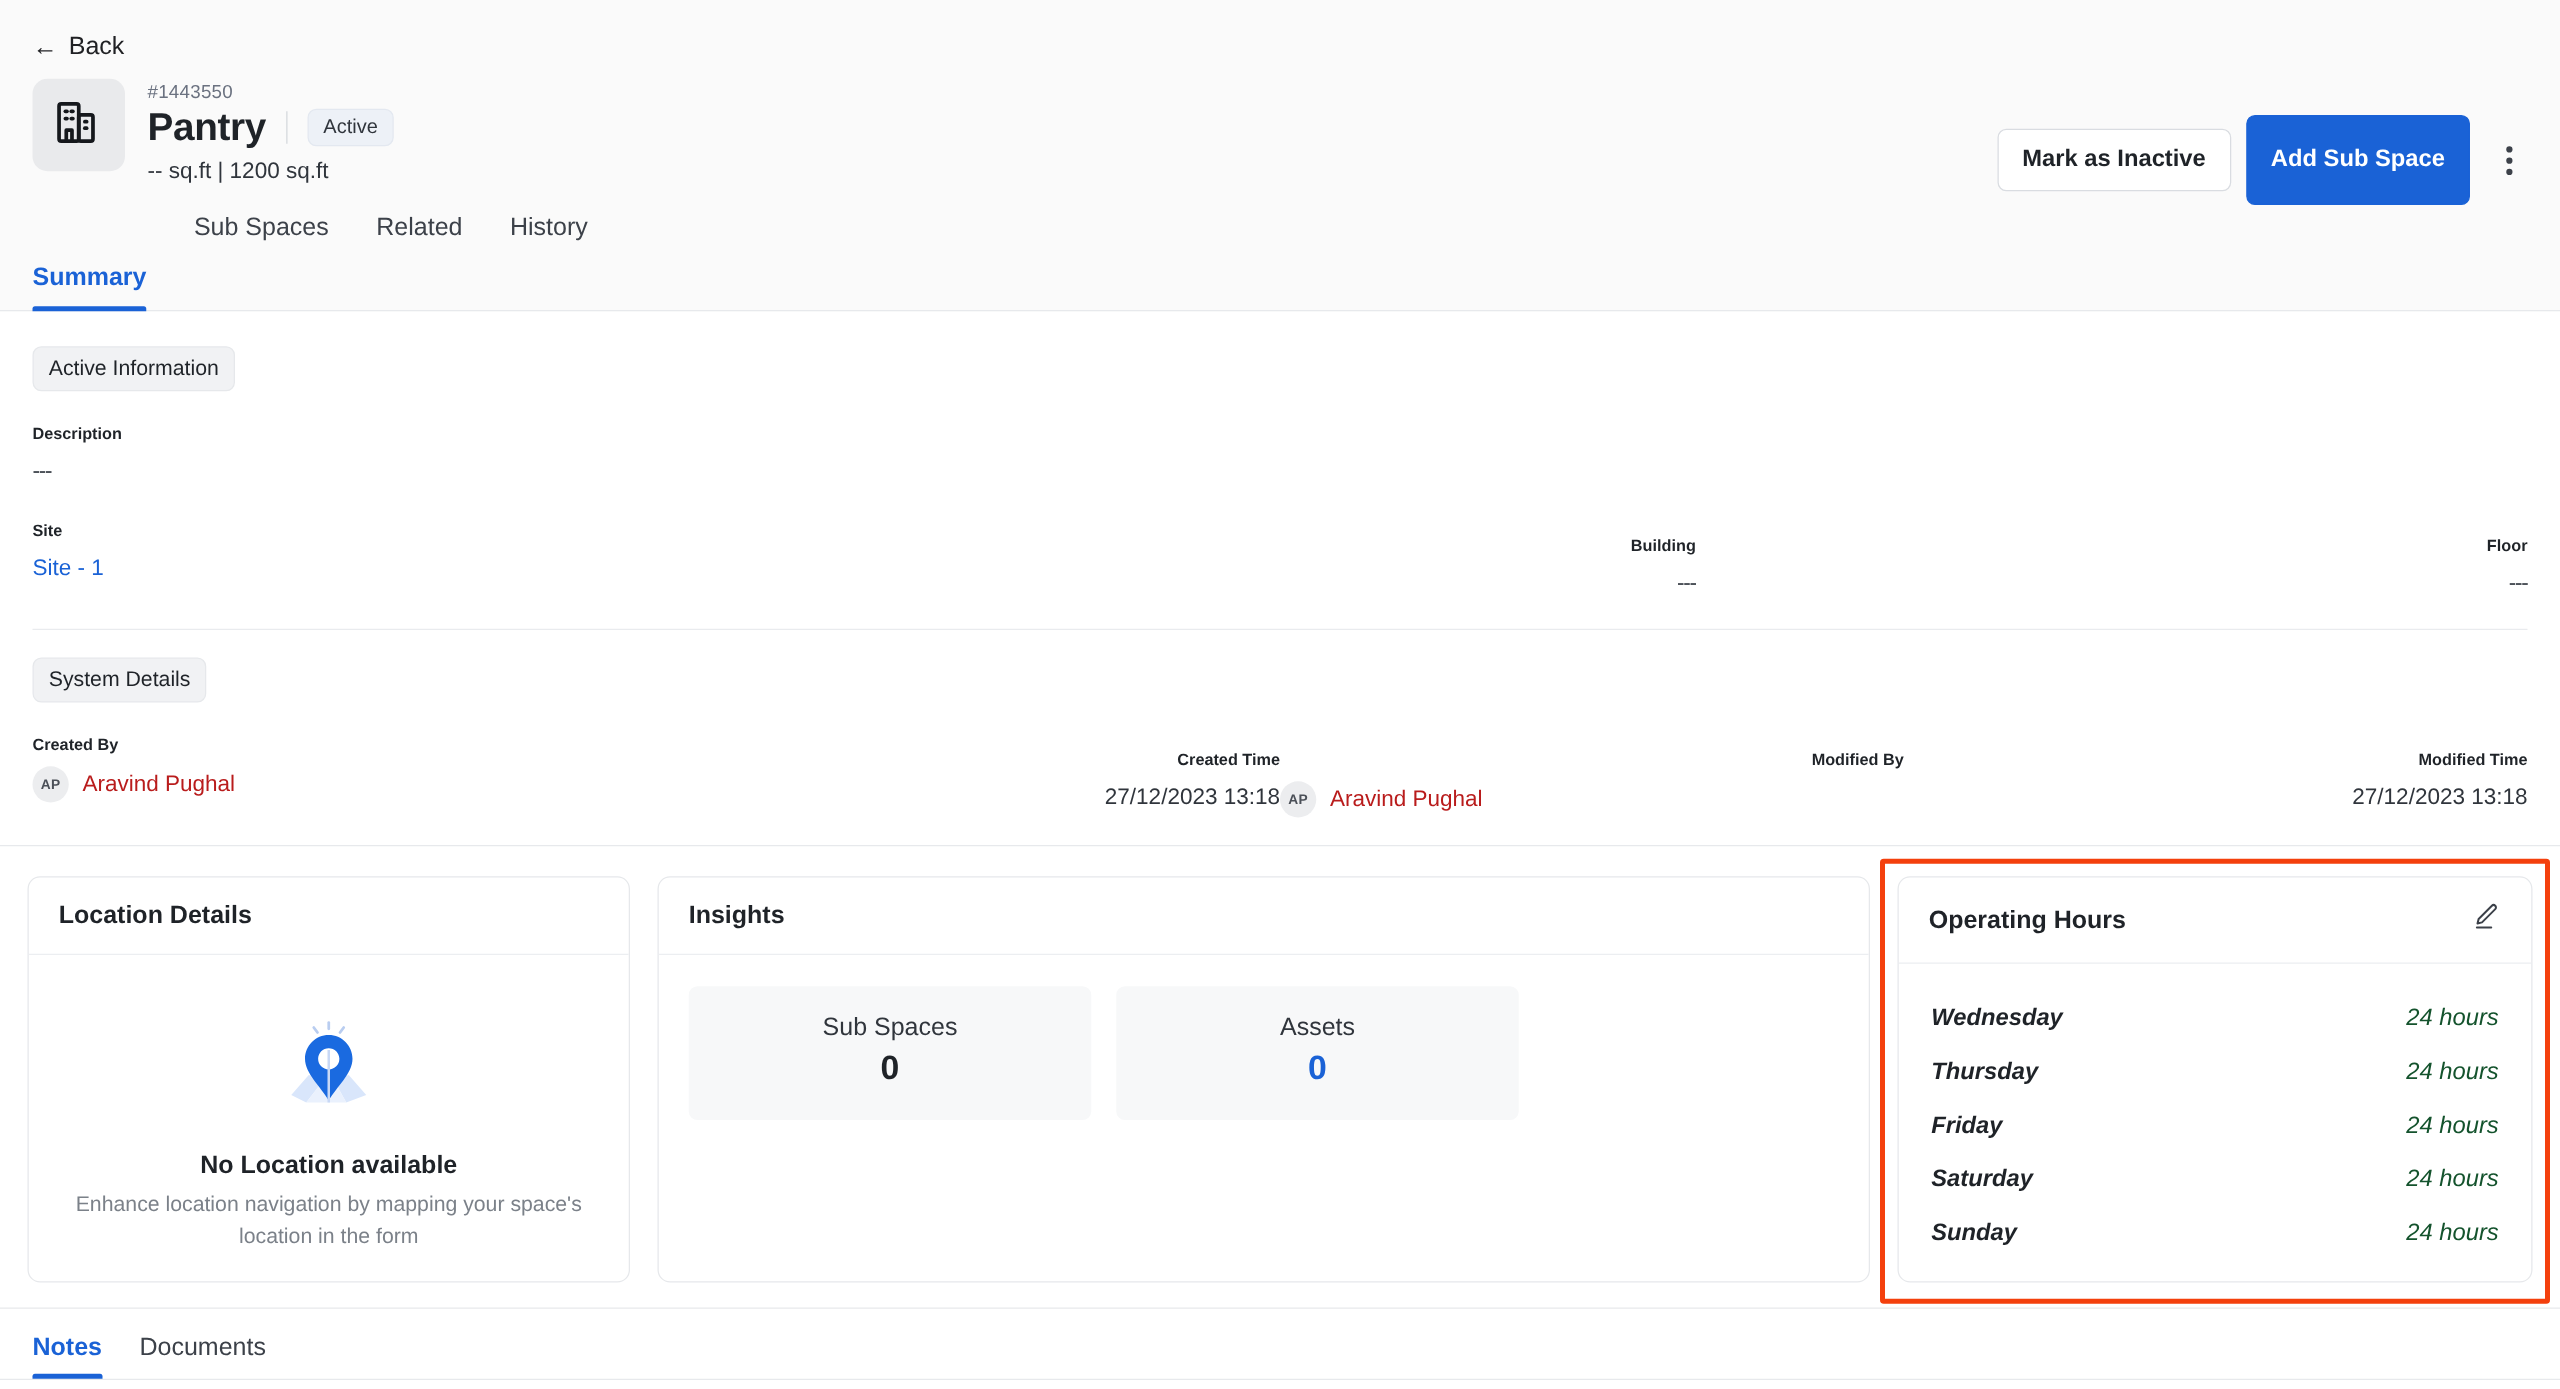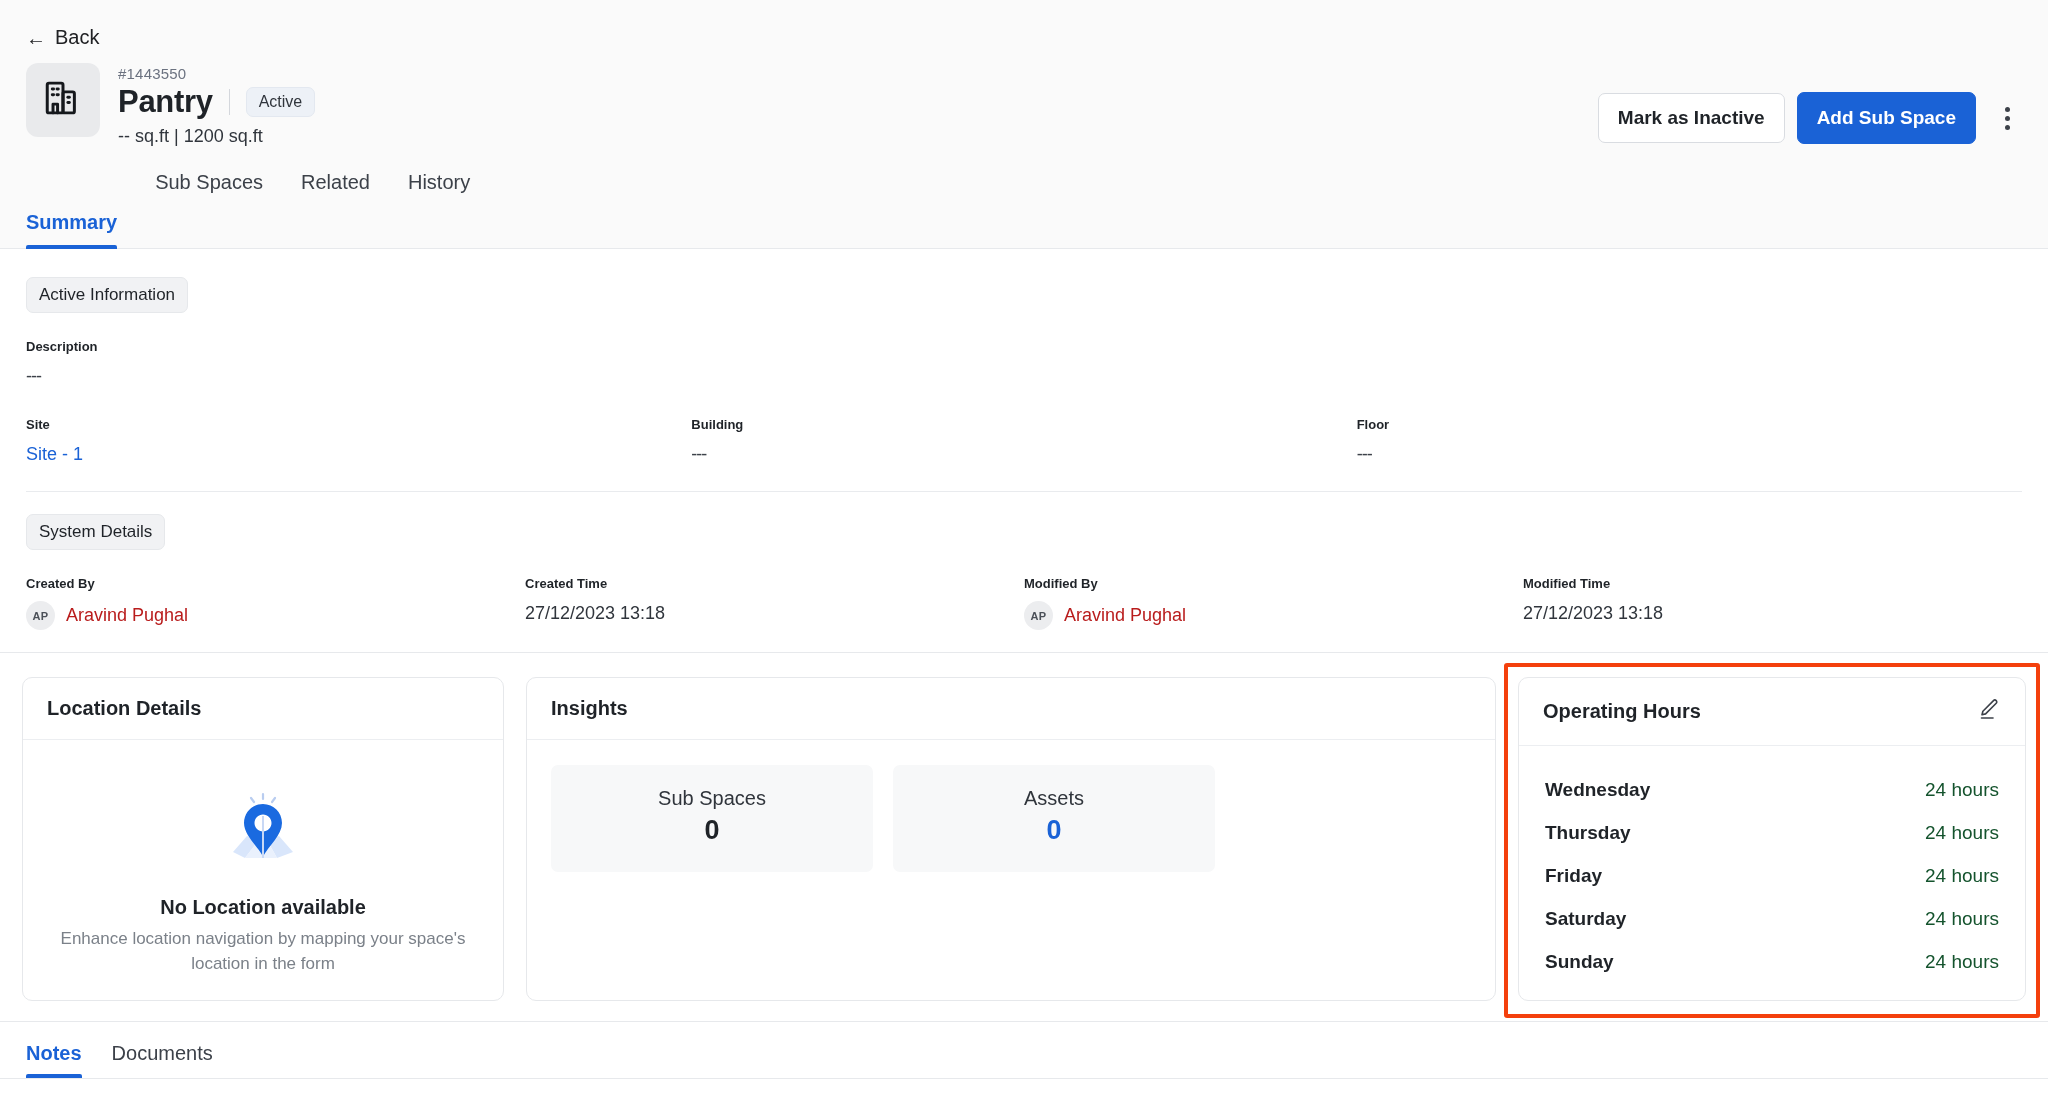--- a/index.html
+++ b/index.html
@@ -57,21 +57,21 @@
     font-family: "Liberation Sans", sans-serif;
     font-size: 19px; font-weight: 700;
     border-radius: 7px; cursor: pointer; white-space: nowrap;
   }
   .btn-secondary {
     background: #ffffff; color: #1f2328;
     border: 1px solid #d9dce1; padding: 13px 19px; margin-left: 32px;
   }
   .btn-primary {
     background: #1a62d6; color: #ffffff;
-    border: 1px solid #1a62d6; padding: 14px 19px;
+    border: 1px solid #1a62d6; padding: 24px 19px;
   }
   .kebab {
     width: 30px; height: 42px; display: flex; flex-direction: column;
     align-items: center; justify-content: center; gap: 4px; cursor: pointer;
     margin-left: 4px;
   }
   .kebab i { width: 5px; height: 5px; border-radius: 50%; background: #3c4149; display: block; }
 
   
   .tabbar { display: flex; gap: 38px; padding: 24px 0 0 26px; background: #fafafa; }
@@ -89,21 +89,21 @@
   .detail-panel { padding: 28px 26px 22px 26px; border-bottom: 1px solid #e7e9ec; }
   .section-chip {
     display: inline-block; background: #f1f2f4; color: #1f2328;
     font-size: 17px; padding: 7px 12px; border-radius: 7px;
     border: 1px solid #e6e8eb; margin-bottom: 26px;
   }
   .field-label { font-size: 13px; font-weight: 700; color: #1f2328; }
   .field-value { font-size: 18px; color: #30353c; margin-top: 12px; }
   .field-value.muted { color: #3c4149; letter-spacing: -1px; }
   .field-link { font-size: 18px; color: #1a62d6; margin-top: 12px; cursor: pointer; }
-  .field-block + .field-block { margin-top: 0; }
+  .field-block + .field-block { margin-top: 12px; text-align: right; }
 
   .grid-3 { display: grid; grid-template-columns: 1fr 1fr 1fr; }
   .grid-4 { display: grid; grid-template-columns: 1fr 1fr 1fr 1fr; }
   .hr-soft { height: 1px; background: #e9ebee; margin: 26px 0 22px 0; }
 
   .person { display: flex; align-items: center; gap: 11px; margin-top: 10px; }
   .person-avatar {
     width: 29px; height: 29px; border-radius: 50%; background: #ecedef;
     display: flex; align-items: center; justify-content: center;
     font-size: 11px; font-weight: 700; color: #4b5058; letter-spacing: .3px;
@@ -145,20 +145,21 @@
   }
   .stat-label { font-size: 20px; color: #30353c; }
   .stat-value { font-size: 27px; font-weight: 700; margin-top: 5px; color: #1f2328; }
   .stat-value.accent { color: #1a62d6; }
 
   .card-hours { width: 508px; }
   .hours-list { padding: 23px 26px 16px 26px; }
   .hours-row {
     display: flex; align-items: center; justify-content: space-between;
     padding: 10px 0 11px 0;
+    font-style: italic;
   }
   .hours-day { font-size: 19px; font-weight: 700; color: #1f2328; }
   .hours-val { font-size: 19px; color: #14532d; }
 
   .hl-wrap { position: relative; }
   .highlight-box {
     position: absolute; left: -14px; top: -14px; right: -14px; bottom: -17px;
     border: 4px solid #f4400d; border-radius: 3px; pointer-events: none;
   }
 

